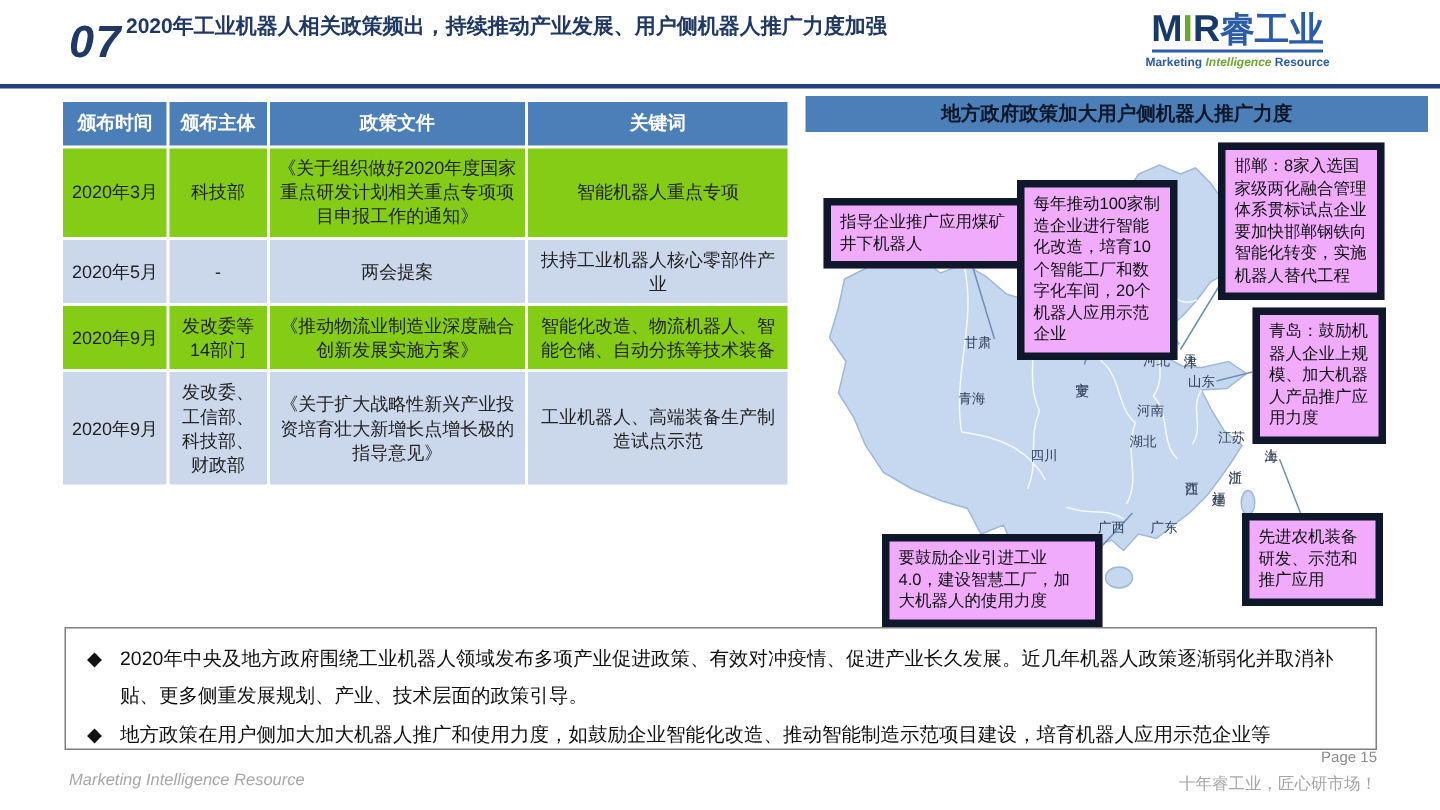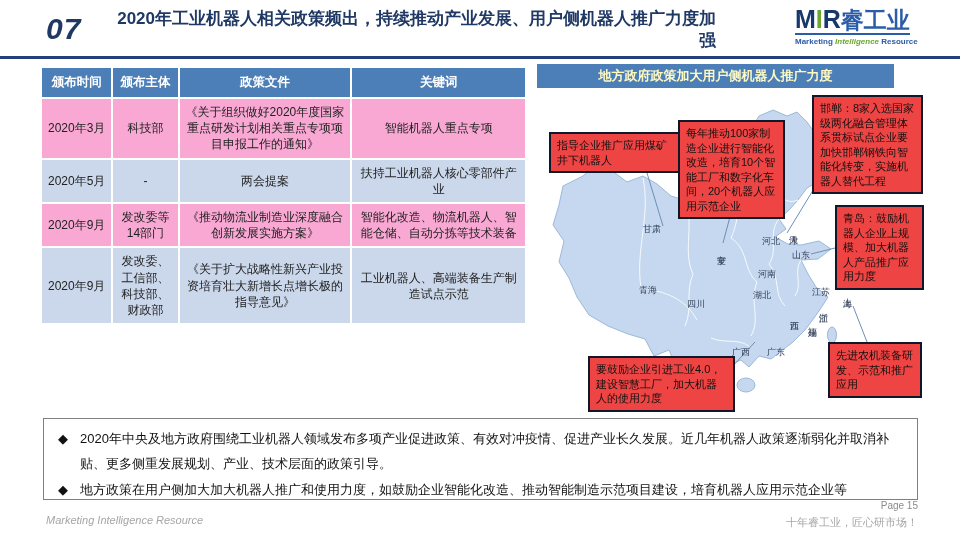--- a/index.html
+++ b/index.html
@@ -7,27 +7,27 @@
     width:960px;height:540px;position:relative;background:#ffffff;
     font-family:"Liberation Sans","DejaVu Sans",sans-serif;
     color:#111;overflow:hidden;
   }
   
   .slide-num{
     position:absolute;left:46px;top:12px;font-size:30px;font-weight:bold;
     font-style:italic;color:#1F3864;letter-spacing:1px;
   }
   .slide-title{
-    position:absolute;left:116px;top:8px;width:600px;font-size:17px;
-    font-weight:bold;color:#1F3864;line-height:1.3;text-align:right;
+    position:absolute;left:84px;top:8px;width:600px;font-size:14px;
+    font-weight:bold;color:#1F3864;line-height:1.3;
   }
   .header-rule{
     position:absolute;left:0;top:56px;width:960px;height:3px;background:#24407C;
   }
-  .logo{position:absolute;left:795px;top:6px;width:136px;text-align:left;}
+  .logo{position:absolute;left:757px;top:6px;width:136px;text-align:center;}
   .logo-word{font-size:25px;font-weight:bold;line-height:1.05;
     border-bottom:2px solid #2B5CA8;display:inline-block;padding-bottom:1px;}
   .logo-m,.logo-r{color:#16386B;}
   .logo-i{color:#6CA82F;}
   .logo-cn{color:#2B5CA8;font-size:23px;}
   .logo-tag{font-size:8px;margin-top:2px;white-space:nowrap;}
   .tag-b{color:#2B5CA8;font-weight:bold;}
   .tag-i{color:#6CA82F;font-style:italic;font-weight:bold;}
   
   .policy-table{
@@ -35,32 +35,32 @@
     border-collapse:separate;border-spacing:2px;table-layout:fixed;
   }
   .policy-table th{
     background:#4C7FB8;color:#fff;font-size:12.5px;font-weight:bold;
     padding:6px 2px;text-align:center;
   }
   .policy-table td{
     font-size:12px;color:#222;text-align:center;vertical-align:middle;
     padding:5px 3px;line-height:1.35;
   }
-  .policy-table tr.odd td{background:#f9a8d4;}
+  .policy-table tr.odd td{background:#84cc16;}
   .policy-table tr.even td{background:#CBD8EB;}
   .col-time{width:69px;}.col-body{width:64px;}.col-doc{width:170px;}.col-key{width:172px;}
   
   .map-title{
-    position:absolute;left:537px;top:64px;width:357px;height:24px;background:#4C7FB8;
-    color:#fef9c3;font-size:13px;font-weight:bold;text-align:center;line-height:24px;
+    position:absolute;left:537px;top:64px;width:415px;height:24px;background:#4C7FB8;
+    color:#0f172a;font-size:13px;font-weight:bold;text-align:center;line-height:24px;
   }
   .map-wrap{position:absolute;left:535px;top:88px;width:390px;height:322px;}
   .map-wrap svg{position:absolute;left:0;top:0;}
   .callout{
-    position:absolute;background:#ef4444;border:2px solid #0f172a;
+    position:absolute;background:#f0abfc;border:5px solid #0f172a;
     font-size:11px;line-height:1.32;color:#111;padding:4px 6px;box-sizing:border-box;z-index:3;
   }
   .co1{left:14px;top:44px;width:136px;}
   .co2{left:143px;top:32px;width:107px;}
   .co3{left:277px;top:7px;width:111px;}
   .co4{left:300px;top:117px;width:89px;}
   .co5{left:53px;top:268px;width:147px;}
   .co6{left:293px;top:254px;width:94px;}
   .prov{
     position:absolute;font-size:9px;color:#33415c;transform:translate(-50%,-50%);
@@ -173,21 +173,21 @@
       <line x1="200" y1="110" x2="188" y2="155"></line>
       <line x1="280" y1="99" x2="252" y2="145"></line>
       <line x1="300" y1="160" x2="276" y2="166"></line>
       <line x1="196" y1="280" x2="220" y2="254"></line>
       <line x1="332" y1="254" x2="318" y2="218"></line>
     </g>
   </svg>
 
   <div>
       <div class="prov" style="left: 117px; top: 141px;">甘肃</div>
-      <div class="prov" style="left: 113px; top: 178px; margin-top: 24px;">青海</div>
+      <div class="prov" style="left: 113px; top: 178px;">青海</div>
       <div class="prov vert" style="left: 186px; top: 161px;">宁夏</div>
       <div class="prov" style="left: 236px; top: 153px;">河北</div>
       <div class="prov vert" style="left: 258px; top: 141px;">天津</div>
       <div class="prov" style="left: 266px; top: 167px;">山东</div>
       <div class="prov" style="left: 232px; top: 186px;">河南</div>
       <div class="prov" style="left: 227px; top: 207px;">湖北</div>
       <div class="prov" style="left: 161px; top: 216px;">四川</div>
       <div class="prov" style="left: 286px; top: 204px;">江苏</div>
       <div class="prov vert" style="left: 312px; top: 204px;">上海</div>
       <div class="prov vert" style="left: 288px; top: 219px;">浙江</div>

